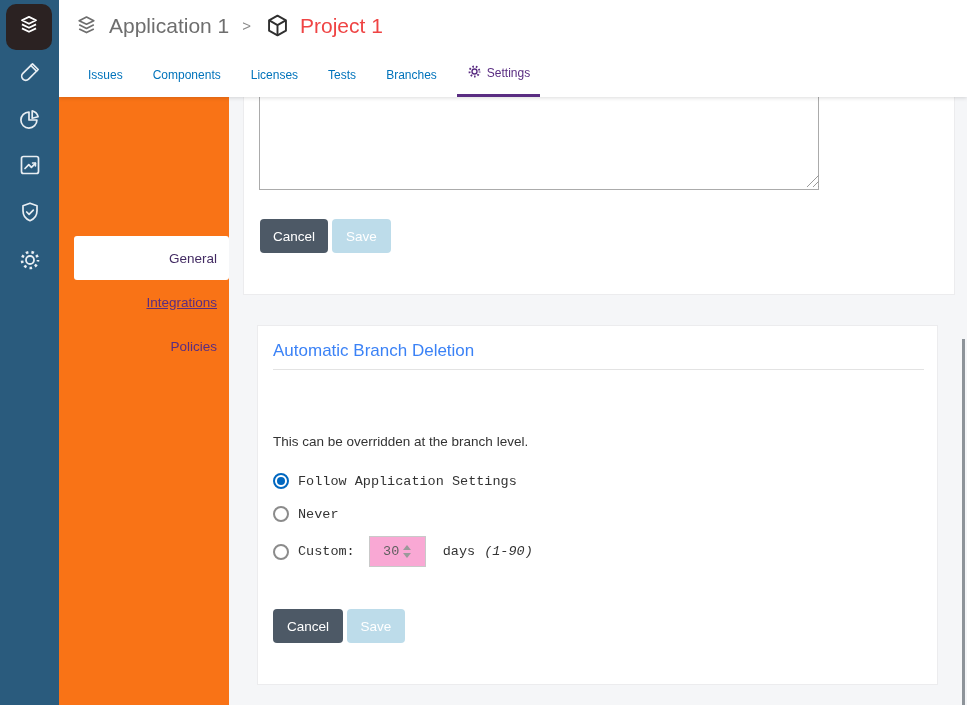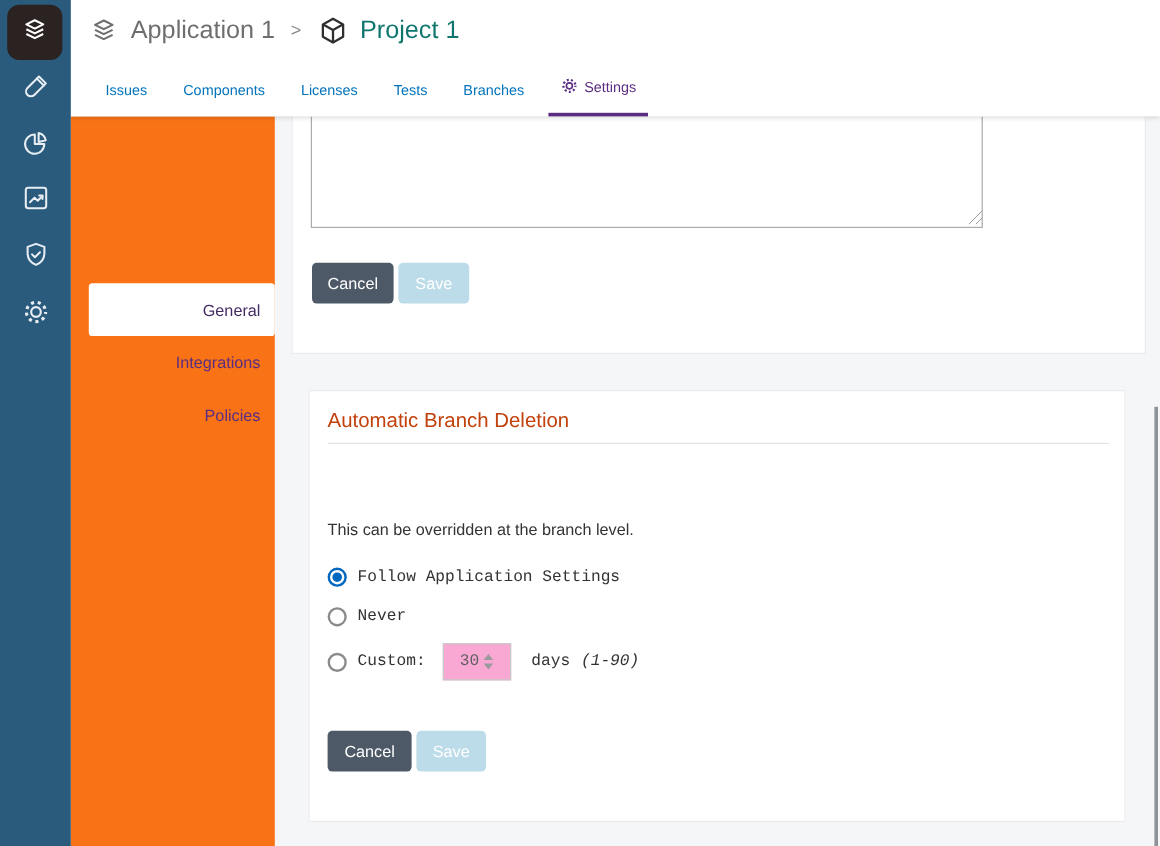--- a/index.html
+++ b/index.html
@@ -18,36 +18,36 @@
     color:#e8eef3; cursor:pointer; }
   .rail-icon svg { width:24px; height:24px; }
   .ri-1{ top:62px; } .ri-2{ top:109px; } .ri-3{ top:155px; } .ri-4{ top:202px; } .ri-5{ top:250px; }
 
   
   .header { position:absolute; left:59px; top:0; width:908px; height:97px; background:#ffffff;
     box-shadow:0 1px 4px rgba(0,0,0,.14); z-index:20; }
   .breadcrumb { position:absolute; left:14px; top:12px; display:flex; align-items:center; gap:9px; font-size:21px; }
   .crumb-app { color:#6e6e6e; }
   .crumb-sep { color:#8a8a8a; font-size:15px; padding:0 4px; }
-  .crumb-proj { color:#0f766e; }
+  .crumb-proj { color:#ef4444; }
   .crumb-icon { display:flex; align-items:center; }
   .crumb-icon svg { width:27px; height:27px; }
   .ic-app { color:#6e6e6e; } .ic-proj { color:#2f2f2f; }
 
   .tabs { position:absolute; left:29px; bottom:0; display:flex; align-items:flex-end; gap:30px; }
   .tab { font-size:12px; color:#0073bb; padding-bottom:15px; cursor:pointer; white-space:nowrap; }
   .tab.active { color:#5a2d82; display:flex; align-items:center; gap:5px;
     padding:0 10px 12px 10px; margin:0 -10px; border-bottom:3px solid #5a2d82; }
   .tab.active svg { width:15px; height:15px; }
 
   
   .subnav { position:absolute; left:59px; top:97px; width:170px; height:608px; background:#f97316; z-index:10; }
   .subnav-item { position:absolute; left:0; width:170px; height:44px; display:flex; align-items:center;
     justify-content:flex-end; padding-right:12px; font-size:13.5px; color:#5a2d82; cursor:pointer; }
-  .sn-1{ top:139px; } .sn-2{ top:183px; } .sn-3{ top:227px; }
+  .sn-1{ top:139px; } .sn-2{ top:183px;text-decoration:underline; } .sn-3{ top:227px; }
   .subnav-item.active { left:15px; width:155px; background:#ffffff; border-radius:3px; color:#432b63; }
 
   
   .card { position:absolute; background:#fff; border:1px solid #ececee; }
   .card1 { left:243px; top:97px; width:712px; height:198px; border-top:none; overflow:hidden; }
   .card2 { left:257px; top:325px; width:681px; height:360px; }
 
   
   .desc-textarea { position:absolute; left:15px; top:-12px; width:560px; height:105px;
     border:1px solid #ababab; background:#fff; resize:none; outline:none; overflow:hidden;
@@ -60,21 +60,21 @@
     font-family:"Liberation Sans", sans-serif; font-size:13.5px; cursor:pointer;
     display:flex; align-items:center; justify-content:center; }
   .btn-cancel { background:#4d5966; }
   .btn-save { background:#bddcea; cursor:default; }
   .c1-cancel { left:16px; top:122px; width:68px; }
   .c1-save   { left:88px; top:122px; width:59px; }
   .c2-cancel { left:15px; top:283px; width:70px; }
   .c2-save   { left:89px; top:283px; width:58px; }
 
   
-  .card-title { position:absolute; left:15px; top:15px; font-size:17px; color:#c2410c; }
+  .card-title { position:absolute; left:15px; top:15px; font-size:17px; color:#3b82f6; }
   .card-divider { position:absolute; left:15px; right:13px; top:43px; height:1px; background:#e3e3e3; }
   .para { position:absolute; left:15px; font-size:13.5px; color:#333; }
   .p1 { top:76px; } .p2 { top:108px; }
 
   .radio-row { position:absolute; left:15px; display:flex; align-items:center; gap:9px; font-size:13.5px; color:#333;font-family:Liberation Mono, monospace; }
   .rr-1 { top:147px; } .rr-2 { top:180px; } .rr-3 { top:210px; }
   .radio { width:16px; height:16px; border-radius:50%; border:2px solid #8b8b8b; background:#fff; flex:0 0 auto; cursor:pointer; }
   .radio.selected { border-color:#0067c0; display:flex; align-items:center; justify-content:center; }
   .radio.selected::after { content:""; width:8px; height:8px; border-radius:50%; background:#0067c0; }
   .radio-label { cursor:pointer; }

